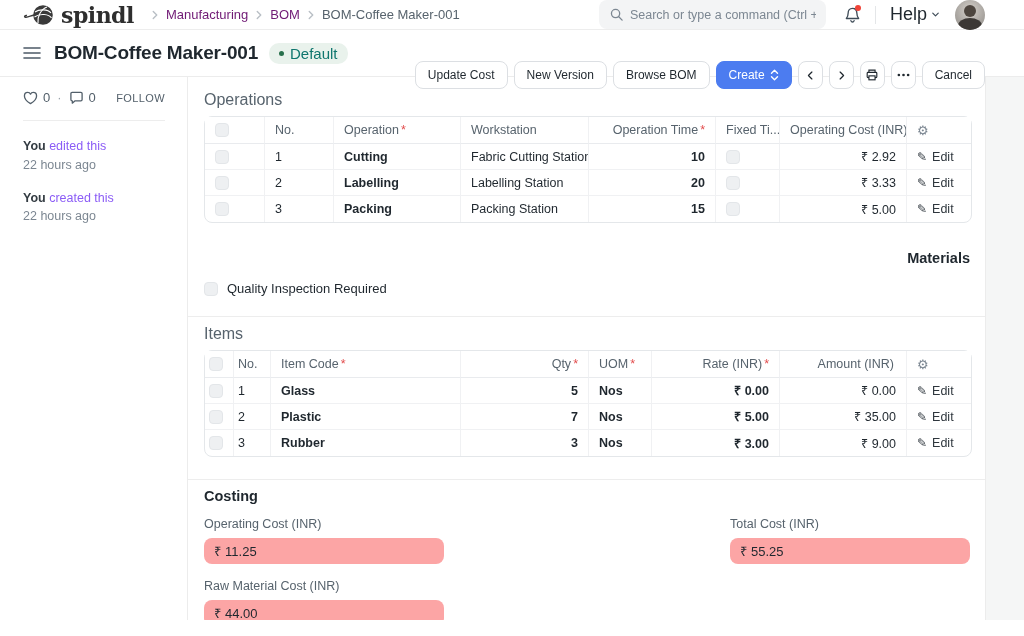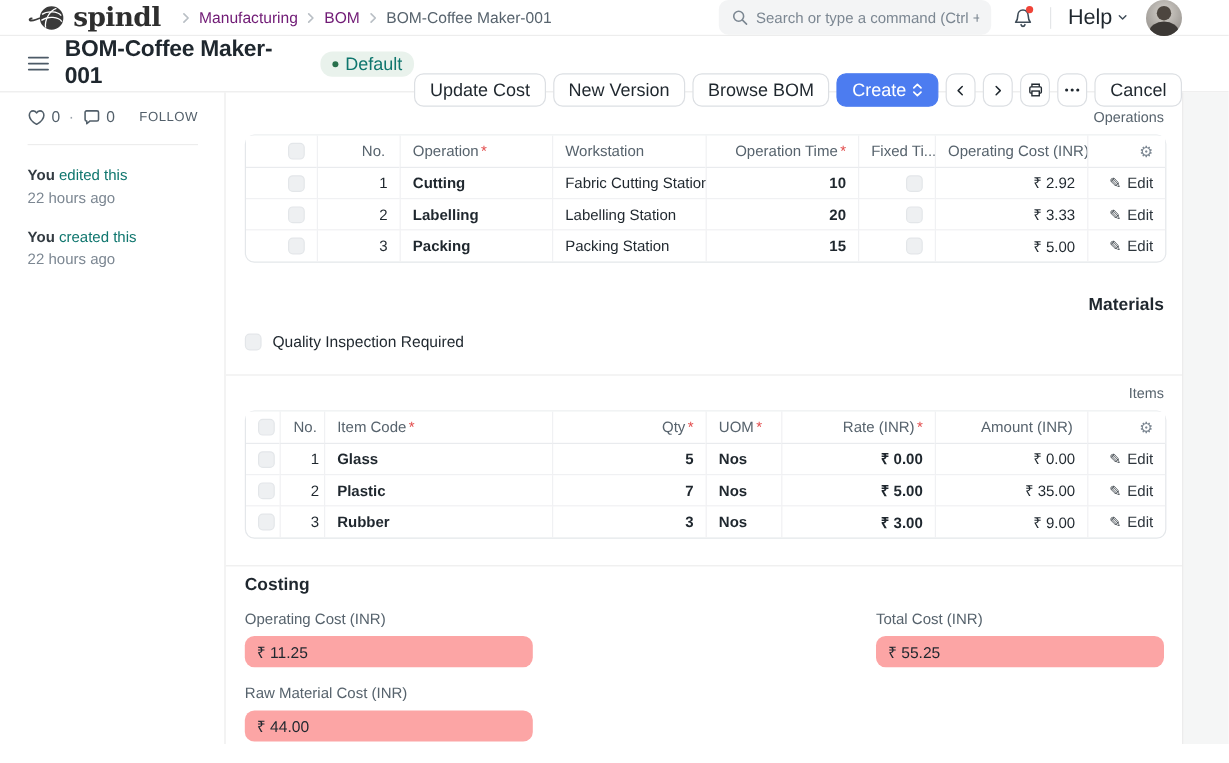--- a/index.html
+++ b/index.html
@@ -37,57 +37,57 @@
   
   .page-head { height:47px; display:flex; align-items:center; padding:0 39px 0 23px;
     border-bottom:1px solid #ececec; background:#fff; }
   .hamburger { cursor:pointer; display:flex; margin-right:13px; }
   .page-title { font-size:19px; font-weight:700; letter-spacing:-0.2px; }
   .badge { margin-left:11px; display:flex; align-items:center; gap:6px; background:#e9f2ec;
     color:#0f766e; font-size:15px; font-weight:500; padding:0 10px; height:21px; border-radius:10px; }
   .badge-dot { width:5px; height:5px; border-radius:50%; background:#28704c; }
   .head-actions { margin-left:auto; display:flex; align-items:center; gap:6px; }
   .btn { height:28px; padding:0 12px; border:1px solid #dcdfe3; background:#fff; border-radius:8px;
-    font-size:15px; font-weight:500; color:#1f272e; font-family:inherit; cursor:pointer;
+    font-size:12px; font-weight:500; color:#1f272e; font-family:inherit; cursor:pointer;
     display:flex; align-items:center; gap:5px; white-space:nowrap;margin-top:44px; }
   .btn-icon { padding:0; width:25px; justify-content:center; }
   .btn-primary { background:#4c7cf0; border-color:#4c7cf0; color:#fff; }
 
   
   .body-row { display:flex; height:543px; }
   .sidebar { width:188px; border-right:1px solid #ececec; padding:13px 23px 0 23px; flex:none; }
   .social { display:flex; align-items:center; width:142px; }
   .soc-item { display:flex; align-items:center; gap:5px; color:#525f6a; font-size:13px; cursor:pointer; }
   .soc-dot { margin:0 7px; color:#9aa2aa; }
   .follow { margin-left:auto; font-size:11px; font-weight:500; letter-spacing:0.4px;
     color:#525f6a; cursor:pointer; }
   .side-hr { border:none; border-top:1px solid #ededed; margin:15px 0 16px; width:142px; }
   .activity-item { margin-bottom:14px; font-size:12.5px; line-height:1.5; }
   .activity-who { font-weight:700; color:#333b42; }
-  .activity-action { color:#0f766e; }
+  .activity-action { color:#8b5cf6; }
   .activity-when { color:#7c8792; }
 
   .content { flex:1; padding:14px 15px 0 16px; overflow:hidden; }
   .right-strip { width:39px; flex:none; background:#f5f6f6; border-left:1px solid #ececec; }
 
-  .grid-label { font-size:12px; color:#57636d; margin-bottom:7px;text-align:right; }
+  .grid-label { font-size:16px; color:#57636d; margin-bottom:7px; }
   .section-heading { font-size:14.5px; font-weight:700; color:#1f272e; }
   .section-divider { border:none; border-top:1px solid #ededed; margin-left:-16px;
     width:797px; }
 
   
   table.grid { width:766px; border-collapse:separate; border-spacing:0; table-layout:fixed;
     border:1px solid #e4e7ea; border-radius:8px; font-size:12.5px; }
   table.grid th { font-weight:400; color:#57636d; height:27px; padding:0 10px;
     border-bottom:1px solid #e9ebee; background:#fff; overflow:hidden; white-space:nowrap; }
   table.grid td { height:26px; padding:0 10px; border-bottom:1px solid #f0f1f3;
     overflow:hidden; white-space:nowrap; color:#1f272e; }
   table.grid tr:last-child td { border-bottom:none; }
   table.grid th + th, table.grid td + td { border-left:1px solid #f0f1f3; }
-  .l { text-align:left; } .r { text-align:right; } .c { text-align:right; }
+  .l { text-align:left; } .r { text-align:right; } .c { text-align:left; }
   .bold { font-weight:700; color:#1f272e; }
   .star { color:#e24c4c; margin-left:2px; }
   .checkbox { display:inline-block; width:14px; height:14px; border-radius:4px;
     background:#eef0f2; border:1px solid #e3e6e9; vertical-align:middle; cursor:pointer; }
   .gear { color:#7c8792; font-size:13px; cursor:pointer; }
   .edit-btn { display:inline-flex; align-items:center; gap:5px; color:#2e363d; font-size:12.5px;
     cursor:pointer; }
   .pencil { font-size:12px; color:#2e363d; }
 
   

